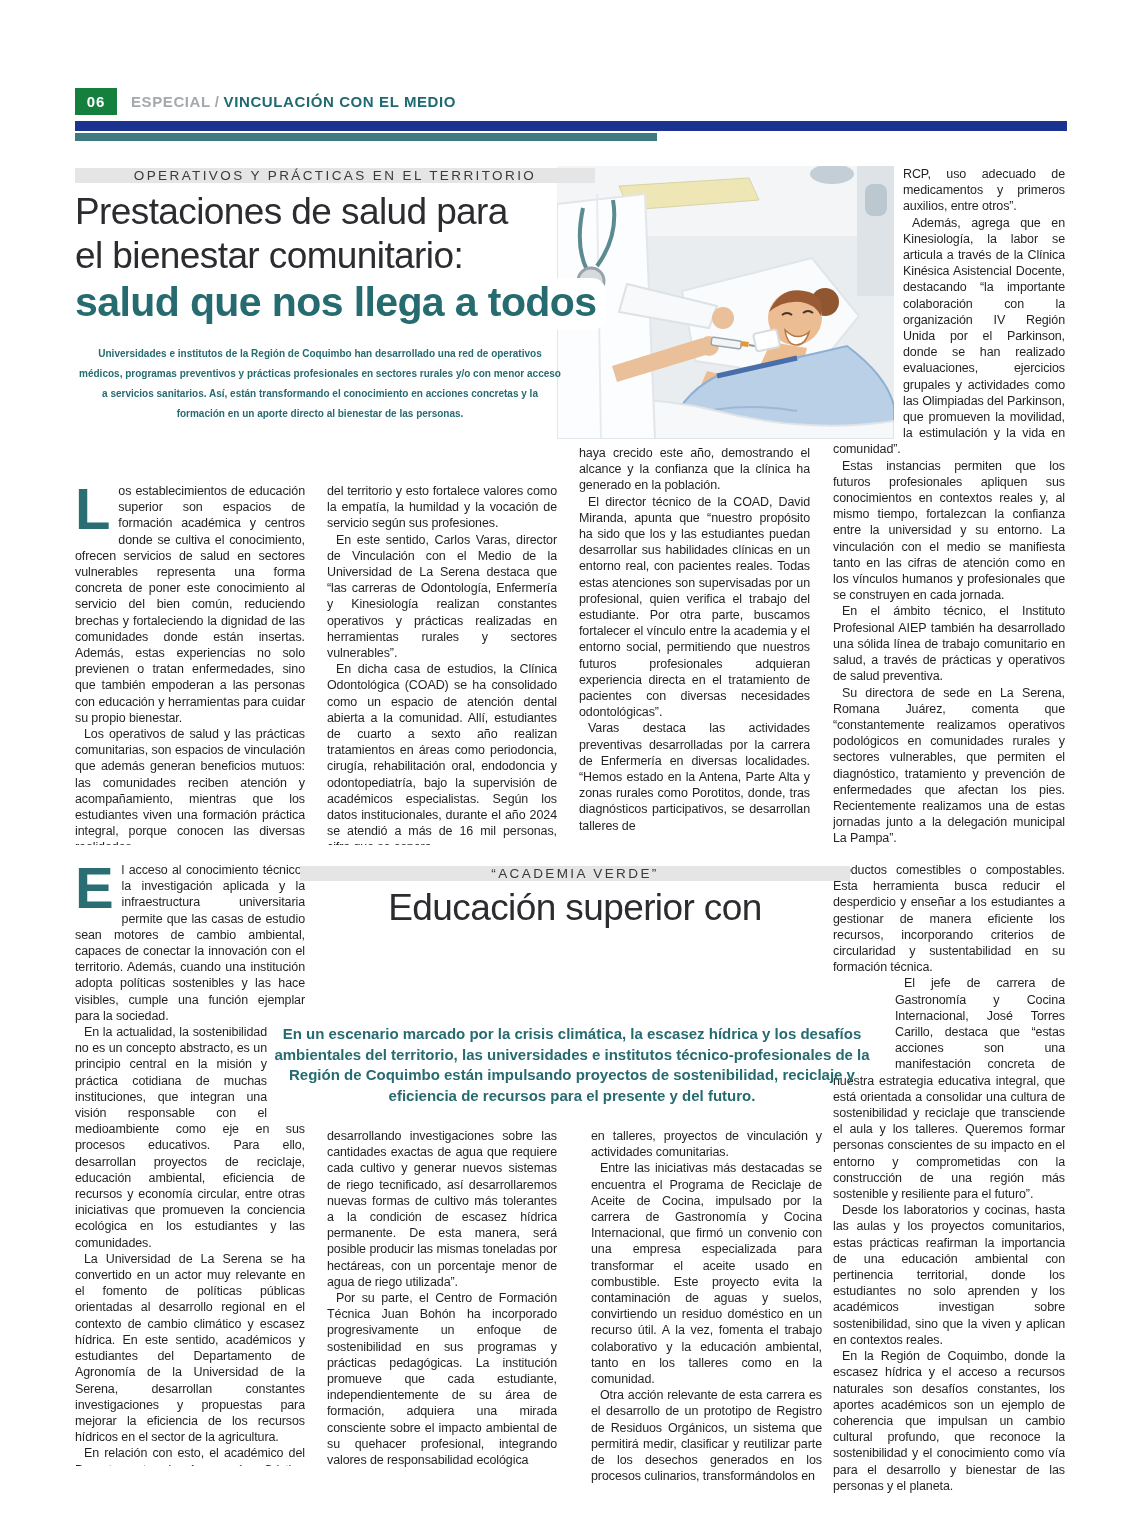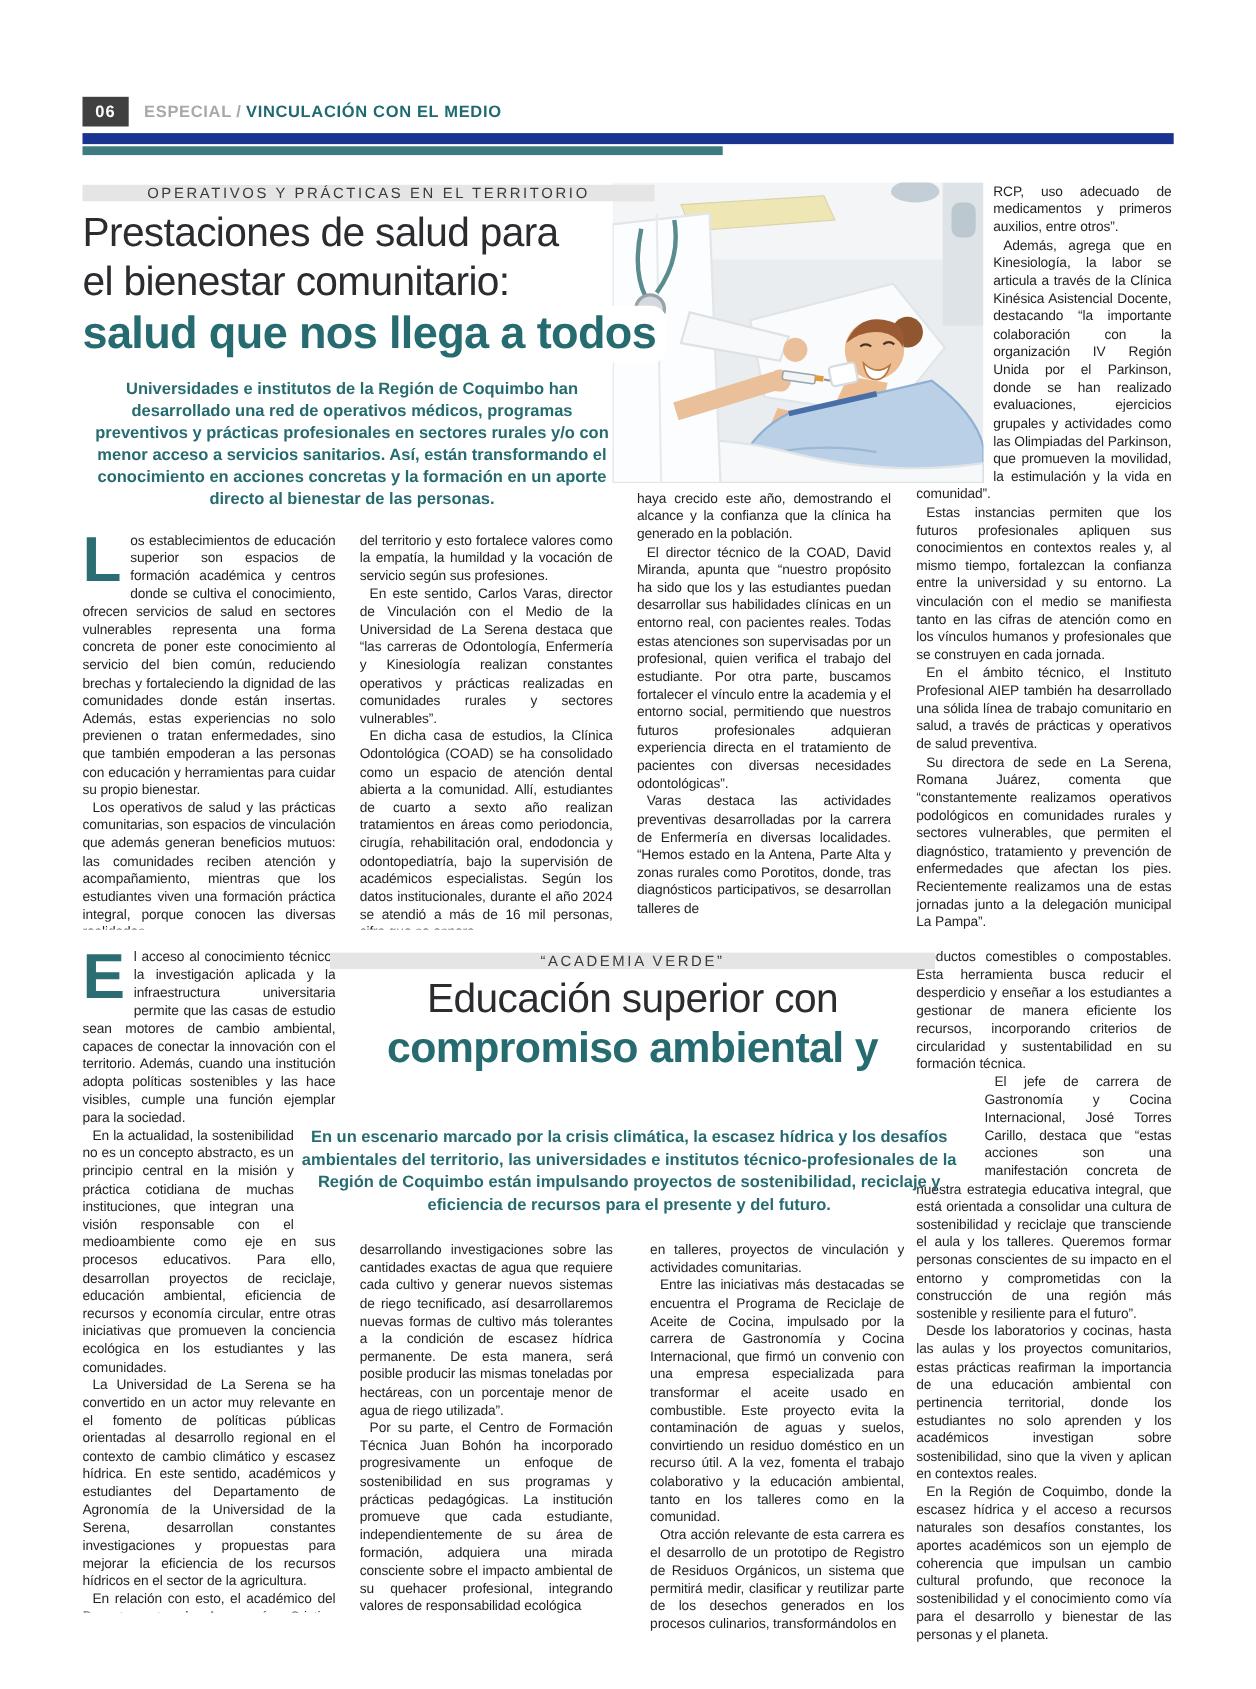--- a/index.html
+++ b/index.html
@@ -1,40 +1,40 @@
 <!DOCTYPE html>
 <html><head>
 <meta charset="utf-8">
 <style>
   html,body{margin:0;padding:0;background:#ffffff;}
   body{width:1142px;height:1535px;position:relative;font-family:"Liberation Sans",sans-serif;color:#231f20;overflow:hidden;}
   .abs{position:absolute;}
 
   
-  .pagenum{left:75px;top:88px;width:42px;height:27px;background:#404040;color:#fff;
+  .pagenum{left:75px;top:88px;width:42px;height:27px;background:#15803d;color:#fff;
            font-size:15px;font-weight:bold;display:flex;align-items:center;justify-content:center;letter-spacing:1px;}
   .sectionline{left:131px;top:93px;font-size:15px;font-weight:bold;letter-spacing:.6px;color:#a5a9ac;white-space:nowrap;}
   .sectionline .slash{color:#a5a9ac;padding:0 4px;}
   .sectionline .teal{color:#1e6a70;}
   .bar-navy{left:75px;top:121px;width:992px;height:10px;background:#1b3390;}
   .bar-teal{left:75px;top:133px;width:582px;height:8px;background:#3d7b80;}
 
   
   .kicker{font-size:13.5px;letter-spacing:2.4px;color:#3a3a3c;text-align:center;background:#e5e5e5;z-index:3;font-weight:normal;}
   .k1{left:75px;top:168px;width:520px;}
   .k2{left:300px;top:866px;width:550px;}
   .headline{z-index:3;}
   .h-dark{font-size:37px;line-height:44px;color:#2c2b2f;letter-spacing:-.6px;}
   .h-teal{font-size:41px;line-height:48px;font-weight:bold;color:#266b70;letter-spacing:-.6px;}
   .hl1{left:75px;top:190px;width:560px;}
   .hl1 .h-teal{display:inline-block;background:#fff;padding:0 10px 4px 0;border-radius:0 14px 14px 0;}
   .hl2{left:280px;top:886px;width:590px;text-align:center;}
   .hl2 .h-teal{font-size:39px;line-height:46px;}
   .lede{color:#266b70;font-weight:bold;text-align:center;z-index:3;}
-  .lede1{left:78px;top:344px;width:484px;font-size:15px;line-height:20px;}
+  .lede1{left:78px;top:344px;width:484px;font-size:10px;line-height:20px;}
   .lede2{left:262px;top:1024px;width:620px;font-size:15px;line-height:20.5px;}
 
   
   .col{position:absolute;text-align:justify;font-size:12.5px;line-height:16.2px;letter-spacing:-.1px;color:#231f20;overflow:hidden;}
   .col p{margin:0;}
   .col p + p{text-indent:9px;}
   .a1c1{left:75px;top:483px;width:230px;height:362px;}
   .a1c2{left:327px;top:483px;width:230px;height:362px;}
   .a1c3{left:579px;top:445px;width:231px;height:400px;}
   .a1c4{left:833px;top:166px;width:232px;height:682px;}
@@ -116,21 +116,21 @@
 
 <div class="abs lede lede1">Universidades e institutos de la Región de Coquimbo han desarrollado una red de operativos médicos, programas preventivos y prácticas profesionales en sectores rurales y/o con menor acceso a servicios sanitarios. Así, están transformando el conocimiento en acciones concretas y la formación en un aporte directo al bienestar de las personas.</div>
 
 <div class="col a1c1">
   <p><span class="dropcap">L</span><span>os establecimientos de educación superior son espacios de formación académica y centros donde se cultiva el conocimiento, ofrecen servicios de salud en sectores vulnerables representa una forma concreta de poner este conocimiento al servicio del bien común, reduciendo brechas y fortaleciendo la dignidad de las comunidades donde están insertas. Además, estas experiencias no solo previenen o tratan enfermedades, sino que también empoderan a las personas con educación y herramientas para cuidar su propio bienestar.</span></p>
   <p>Los operativos de salud y las prácticas comunitarias, son espacios de vinculación que además generan beneficios mutuos: las comunidades reciben atención y acompañamiento, mientras que los estudiantes viven una formación práctica integral, porque conocen las diversas realidades</p>
 </div>
 
 <div class="col a1c2">
   <p>del territorio y esto fortalece valores como la empatía, la humildad y la vocación de servicio según sus profesiones.</p>
-  <p>En este sentido, Carlos Varas, director de Vinculación con el Medio de la Universidad de La Serena destaca que “las carreras de Odontología, Enfermería y Kinesiología realizan constantes operativos y prácticas realizadas en comunidades rurales y sectores vulnerables”.</p>
+  <p>En este sentido, Carlos Varas, director de Vinculación con el Medio de la Universidad de La Serena destaca que “las carreras de Odontología, Enfermería y Kinesiología realizan constantes operativos y prácticas realizadas en herramientas rurales y sectores vulnerables”.</p>
   <p>En dicha casa de estudios, la Clínica Odontológica (COAD) se ha consolidado como un espacio de atención dental abierta a la comunidad. Allí, estudiantes de cuarto a sexto año realizan tratamientos en áreas como periodoncia, cirugía, rehabilitación oral, endodoncia y odontopediatría, bajo la supervisión de académicos especialistas. Según los datos institucionales, durante el año 2024 se atendió a más de 16 mil personas, cifra que se espera</p>
 </div>
 
 <div class="col a1c3">
   <p>haya crecido este año, demostrando el alcance y la confianza que la clínica ha generado en la población.</p>
   <p>El director técnico de la COAD, David Miranda, apunta que “nuestro propósito ha sido que los y las estudiantes puedan desarrollar sus habilidades clínicas en un entorno real, con pacientes reales. Todas estas atenciones son supervisadas por un profesional, quien verifica el trabajo del estudiante. Por otra parte, buscamos fortalecer el vínculo entre la academia y el entorno social, permitiendo que nuestros futuros profesionales adquieran experiencia directa en el tratamiento de pacientes con diversas necesidades odontológicas”.</p>
   <p>Varas destaca las actividades preventivas desarrolladas por la carrera de Enfermería en diversas localidades. “Hemos estado en la Antena, Parte Alta y zonas rurales como Porotitos, donde, tras diagnósticos participativos, se desarrollan talleres de</p>
 </div>
 
 <div class="col a1c4">
@@ -139,21 +139,20 @@
   <p>Además, agrega que en Kinesiología, la labor se articula a través de la Clínica Kinésica Asistencial Docente, destacando “la importante colaboración con la organización IV Región Unida por el Parkinson, donde se han realizado evaluaciones, ejercicios grupales y actividades como las Olimpiadas del Parkinson, que promueven la movilidad, la estimulación y la vida en comunidad”.</p>
   <p>Estas instancias permiten que los futuros profesionales apliquen sus conocimientos en contextos reales y, al mismo tiempo, fortalezcan la confianza entre la universidad y su entorno. La vinculación con el medio se manifiesta tanto en las cifras de atención como en los vínculos humanos y profesionales que se construyen en cada jornada.</p>
   <p>En el ámbito técnico, el Instituto Profesional AIEP también ha desarrollado una sólida línea de trabajo comunitario en salud, a través de prácticas y operativos de salud preventiva.</p>
   <p>Su directora de sede en La Serena, Romana Juárez, comenta que “constantemente realizamos operativos podológicos en comunidades rurales y sectores vulnerables, que permiten el diagnóstico, tratamiento y prevención de enfermedades que afectan los pies. Recientemente realizamos una de estas jornadas junto a la delegación municipal La Pampa”.</p>
 </div>
 
 <div class="abs kicker k2">“ACADEMIA VERDE”</div>
 
 <div class="abs headline hl2">
   <div class="h-dark">Educación superior con</div>
-  <div class="h-teal">compromiso ambiental y</div>
 </div>
 
 <div class="abs lede lede2">En un escenario marcado por la crisis climática, la escasez hídrica y los desafíos ambientales del territorio, las universidades e institutos técnico-profesionales de la Región de Coquimbo están impulsando proyectos de sostenibilidad, reciclaje y eficiencia de recursos para el presente y del futuro.</div>
 
 <div class="col a2c1">
   <p><span class="dropcap">E</span><span>l acceso al conocimiento técnico, la investigación aplicada y la infraestructura universitaria permite que las casas de estudio sean motores de cambio ambiental, capaces de conectar la innovación con el territorio. Además, cuando una institución adopta políticas sostenibles y las hace visibles, cumple una función ejemplar para la sociedad.</span></p>
   <p><span class="spacer-lede-r"></span><span>En la actualidad, la sostenibilidad no es un concepto abstracto, es un principio central en la misión y práctica cotidiana de muchas instituciones, que integran una visión responsable con el medioambiente como eje en sus procesos educativos. Para ello, desarrollan proyectos de reciclaje, educación ambiental, eficiencia de recursos y economía circular, entre otras iniciativas que promueven la conciencia ecológica en los estudiantes y las comunidades.</span></p>
   <p>La Universidad de La Serena se ha convertido en un actor muy relevante en el fomento de políticas públicas orientadas al desarrollo regional en el contexto de cambio climático y escasez hídrica. En este sentido, académicos y estudiantes del Departamento de Agronomía de la Universidad de la Serena, desarrollan constantes investigaciones y propuestas para mejorar la eficiencia de los recursos hídricos en el sector de la agricultura.</p>
   <p>En relación con esto, el académico del Departamento de Agronomía, Cristian Ibáñez sostiene que “es vital continuar</p>
 </div>

